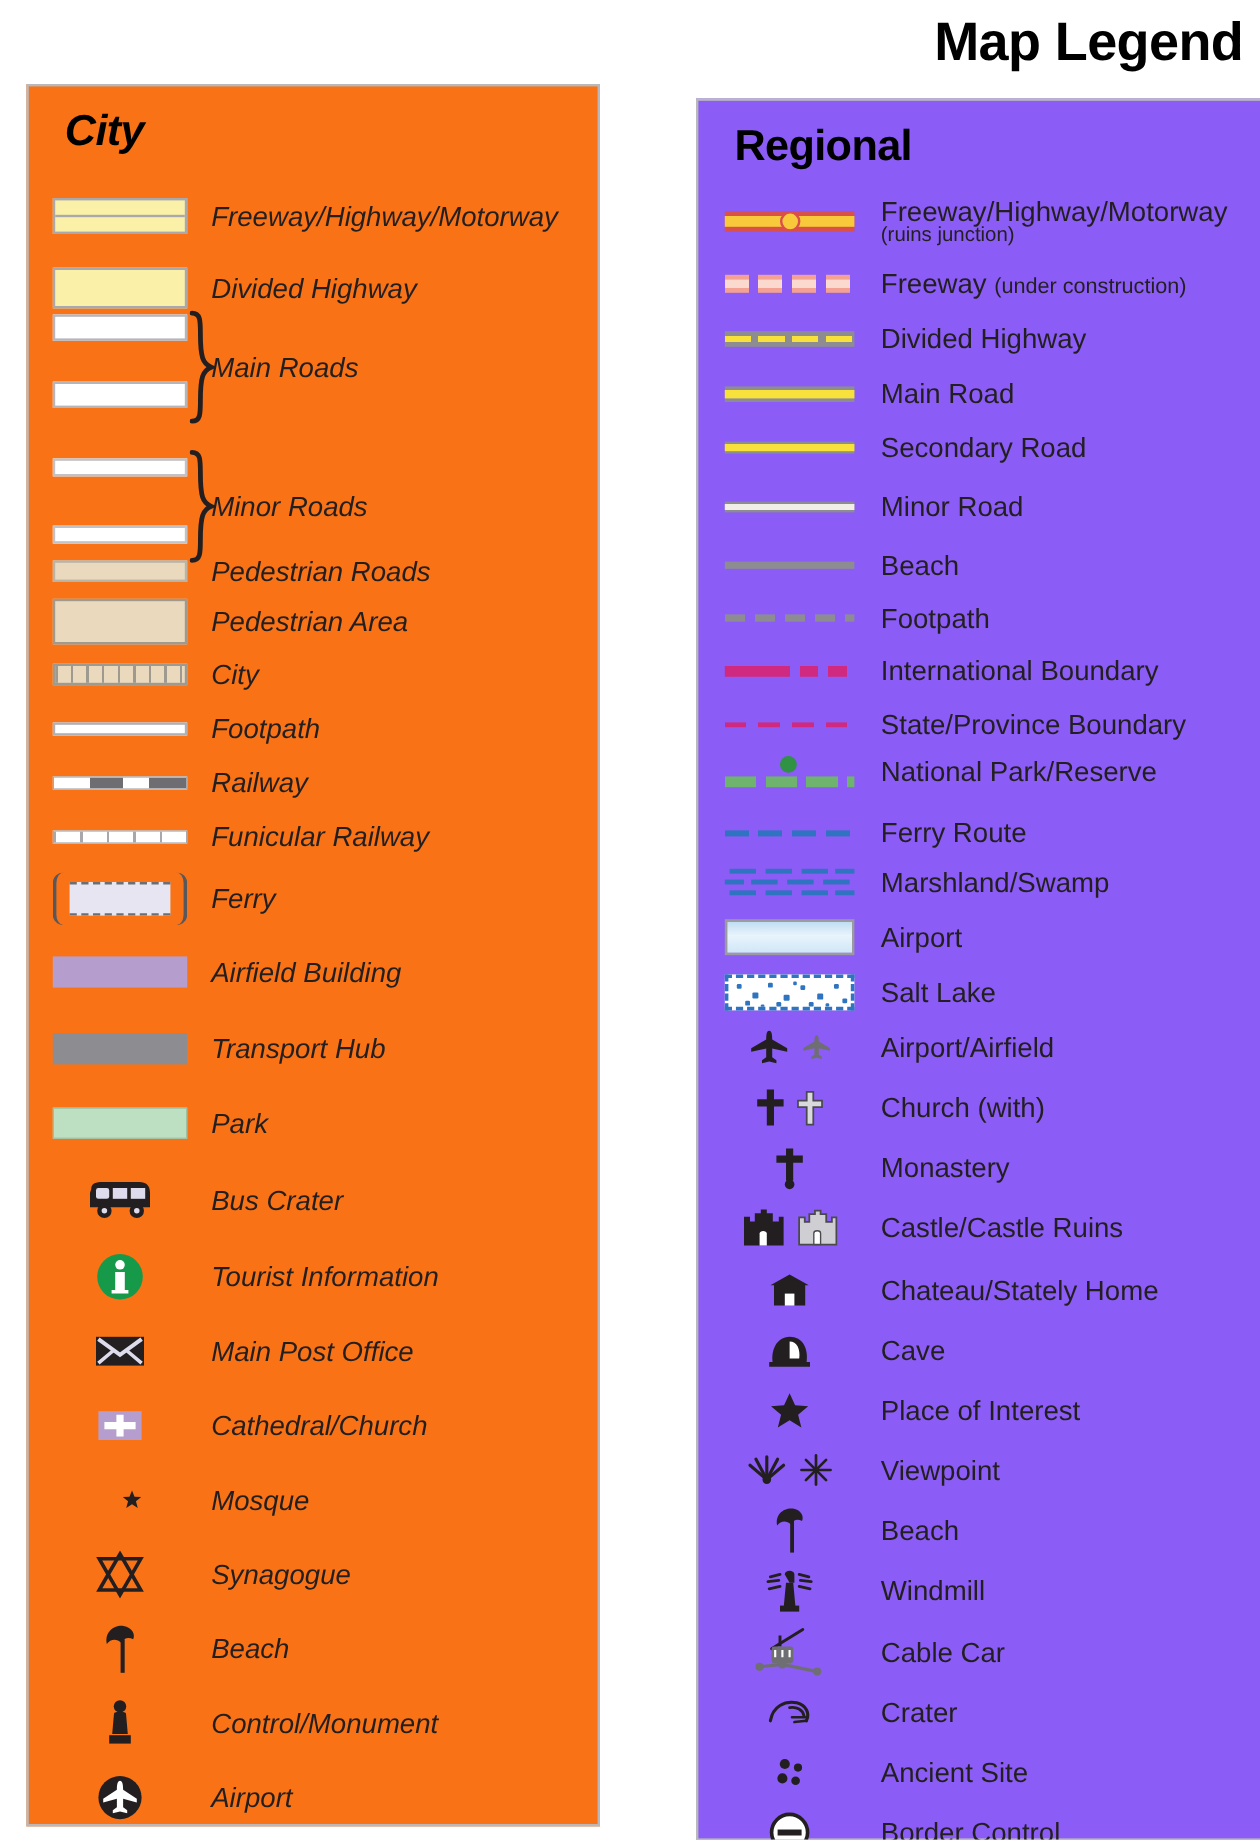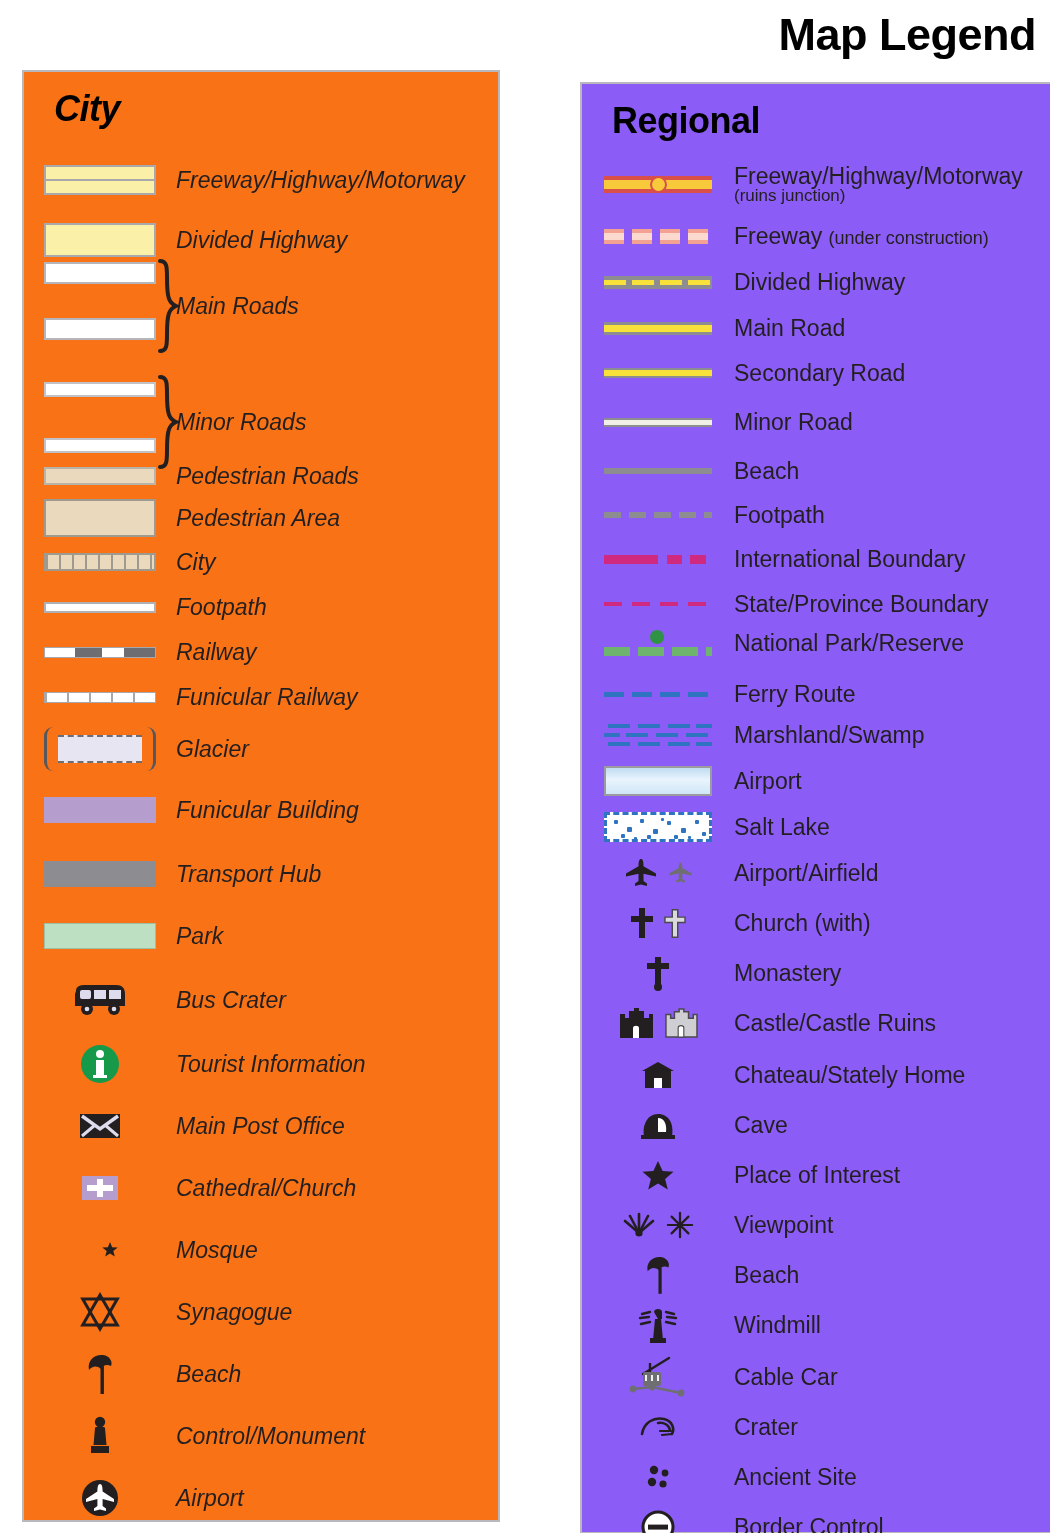--- a/index.html
+++ b/index.html
@@ -195,28 +195,28 @@
     </div>
 
     <div class="row" style="top:652px;height:50px">
       <div class="sym">
         <div class="c-tunnel">
           <div class="tub"></div>
           <div class="brk l"></div>
           <div class="brk r"></div>
         </div>
       </div>
-      <div class="lbl">Glacier</div>
+      <div class="lbl">Ferry</div>
     </div>
 
     <div class="row" style="top:718px;height:40px">
       <div class="sym">
           <div class="c-imp"></div>
         </div>
-      <div class="lbl">Funicular Building</div>
+      <div class="lbl">Airfield Building</div>
     </div>
 
     <div class="row" style="top:782px;height:40px">
       <div class="sym">
           <div class="c-hub"></div>
         </div>
       <div class="lbl">Transport Hub</div>
     </div>
 
     <div class="row" style="top:844px;height:40px">

